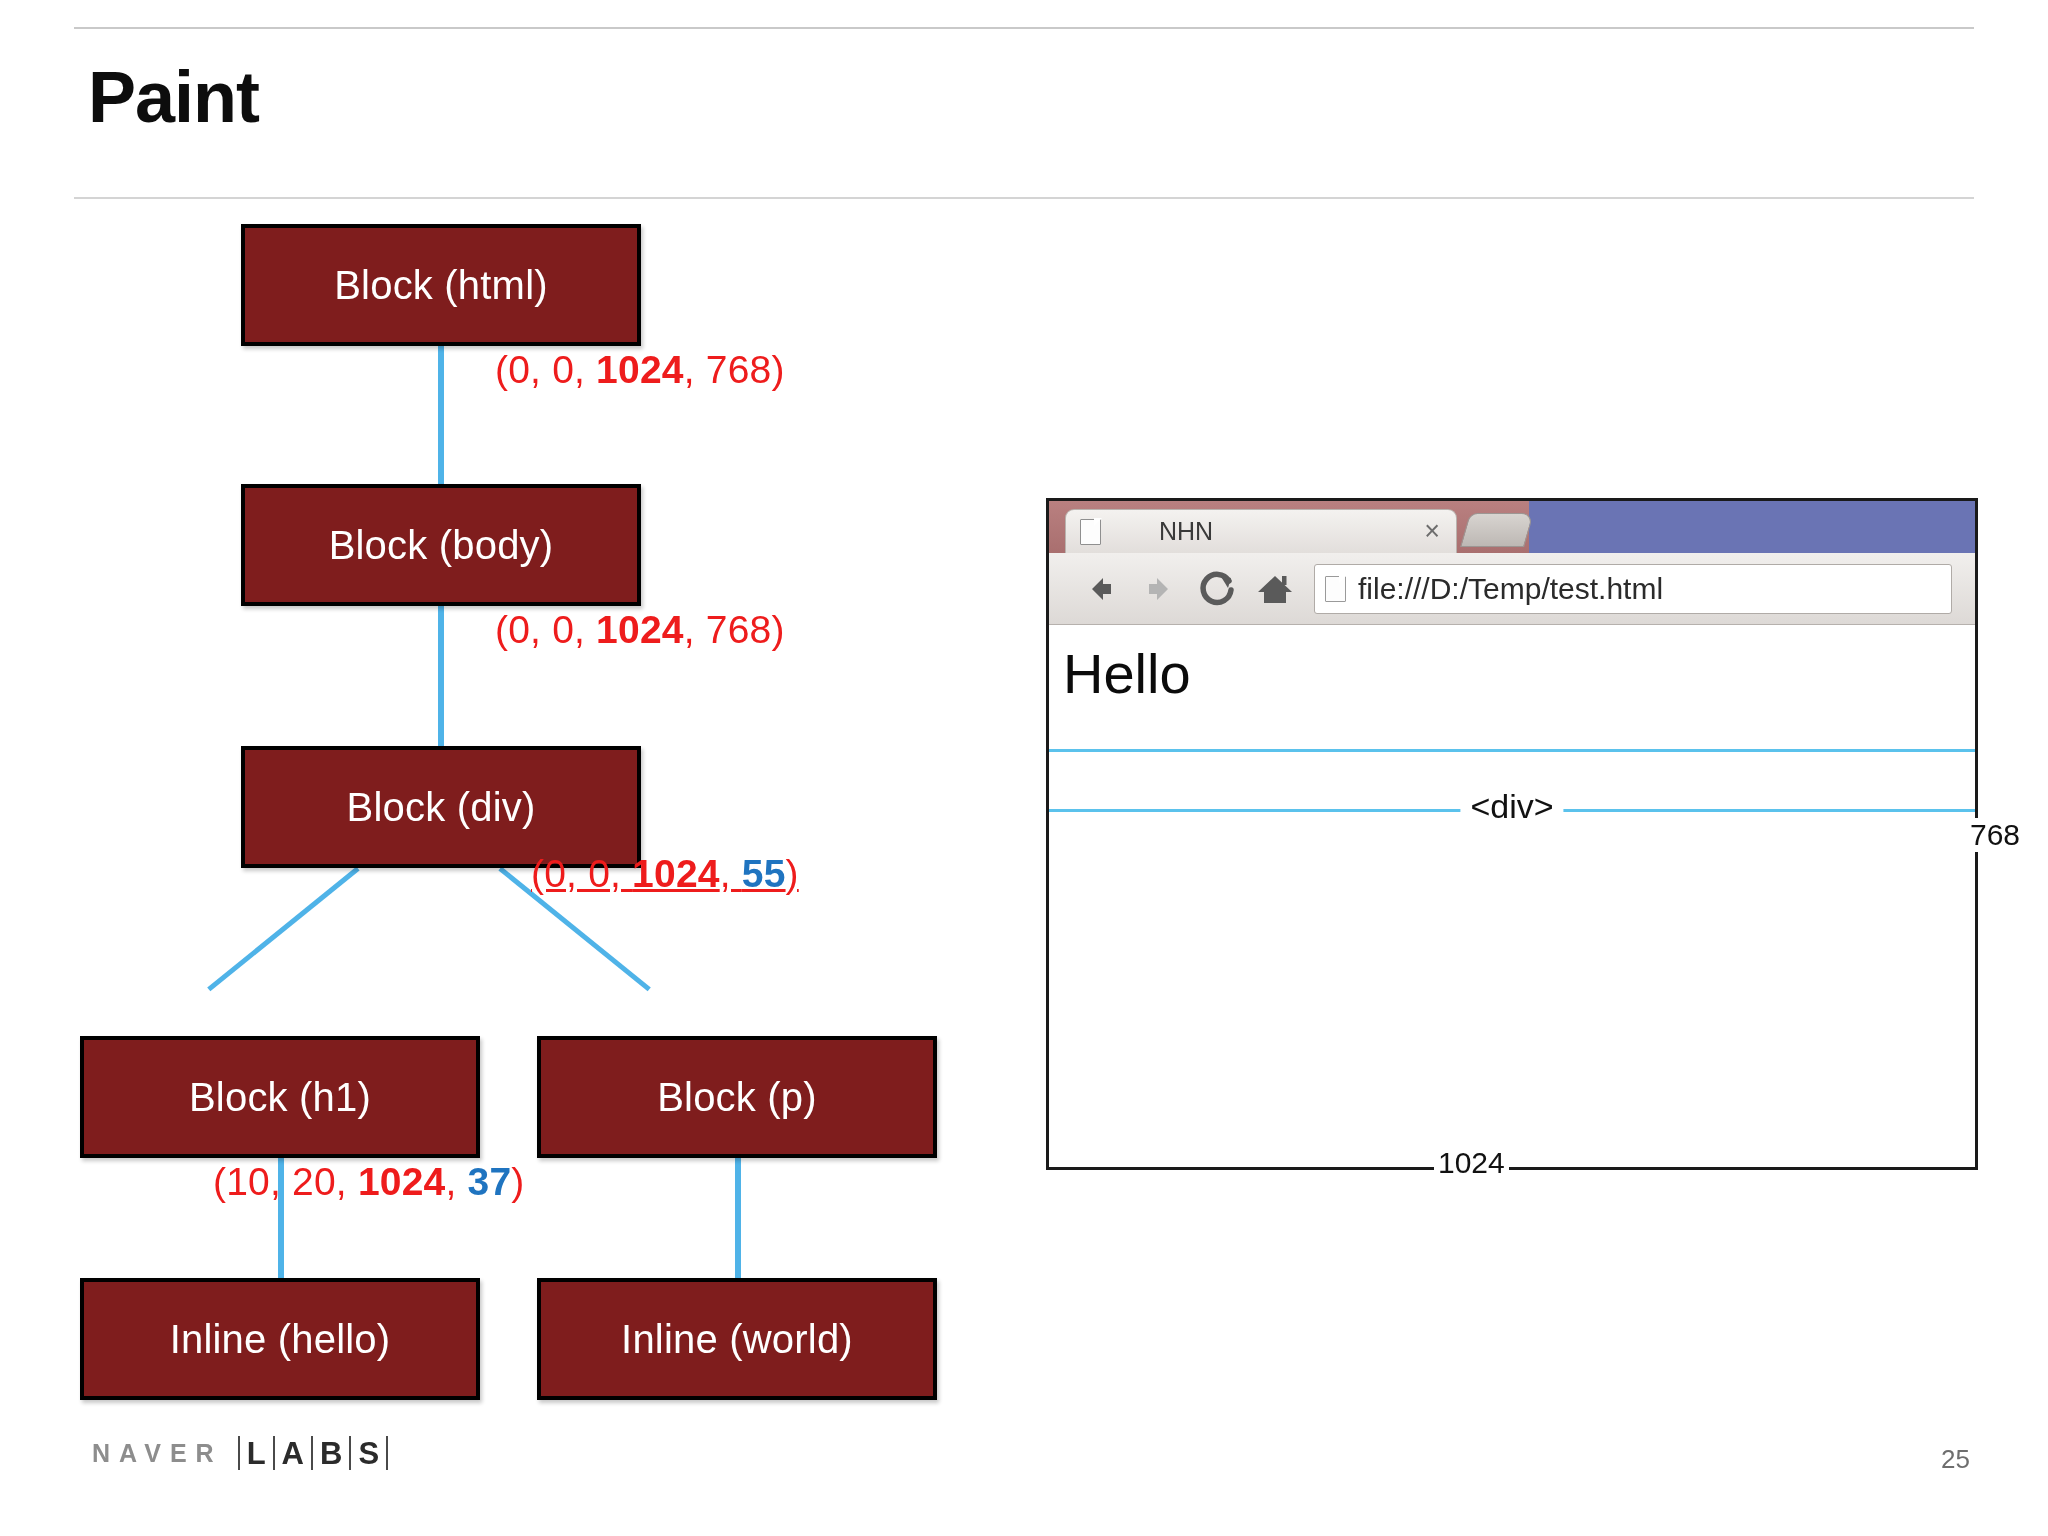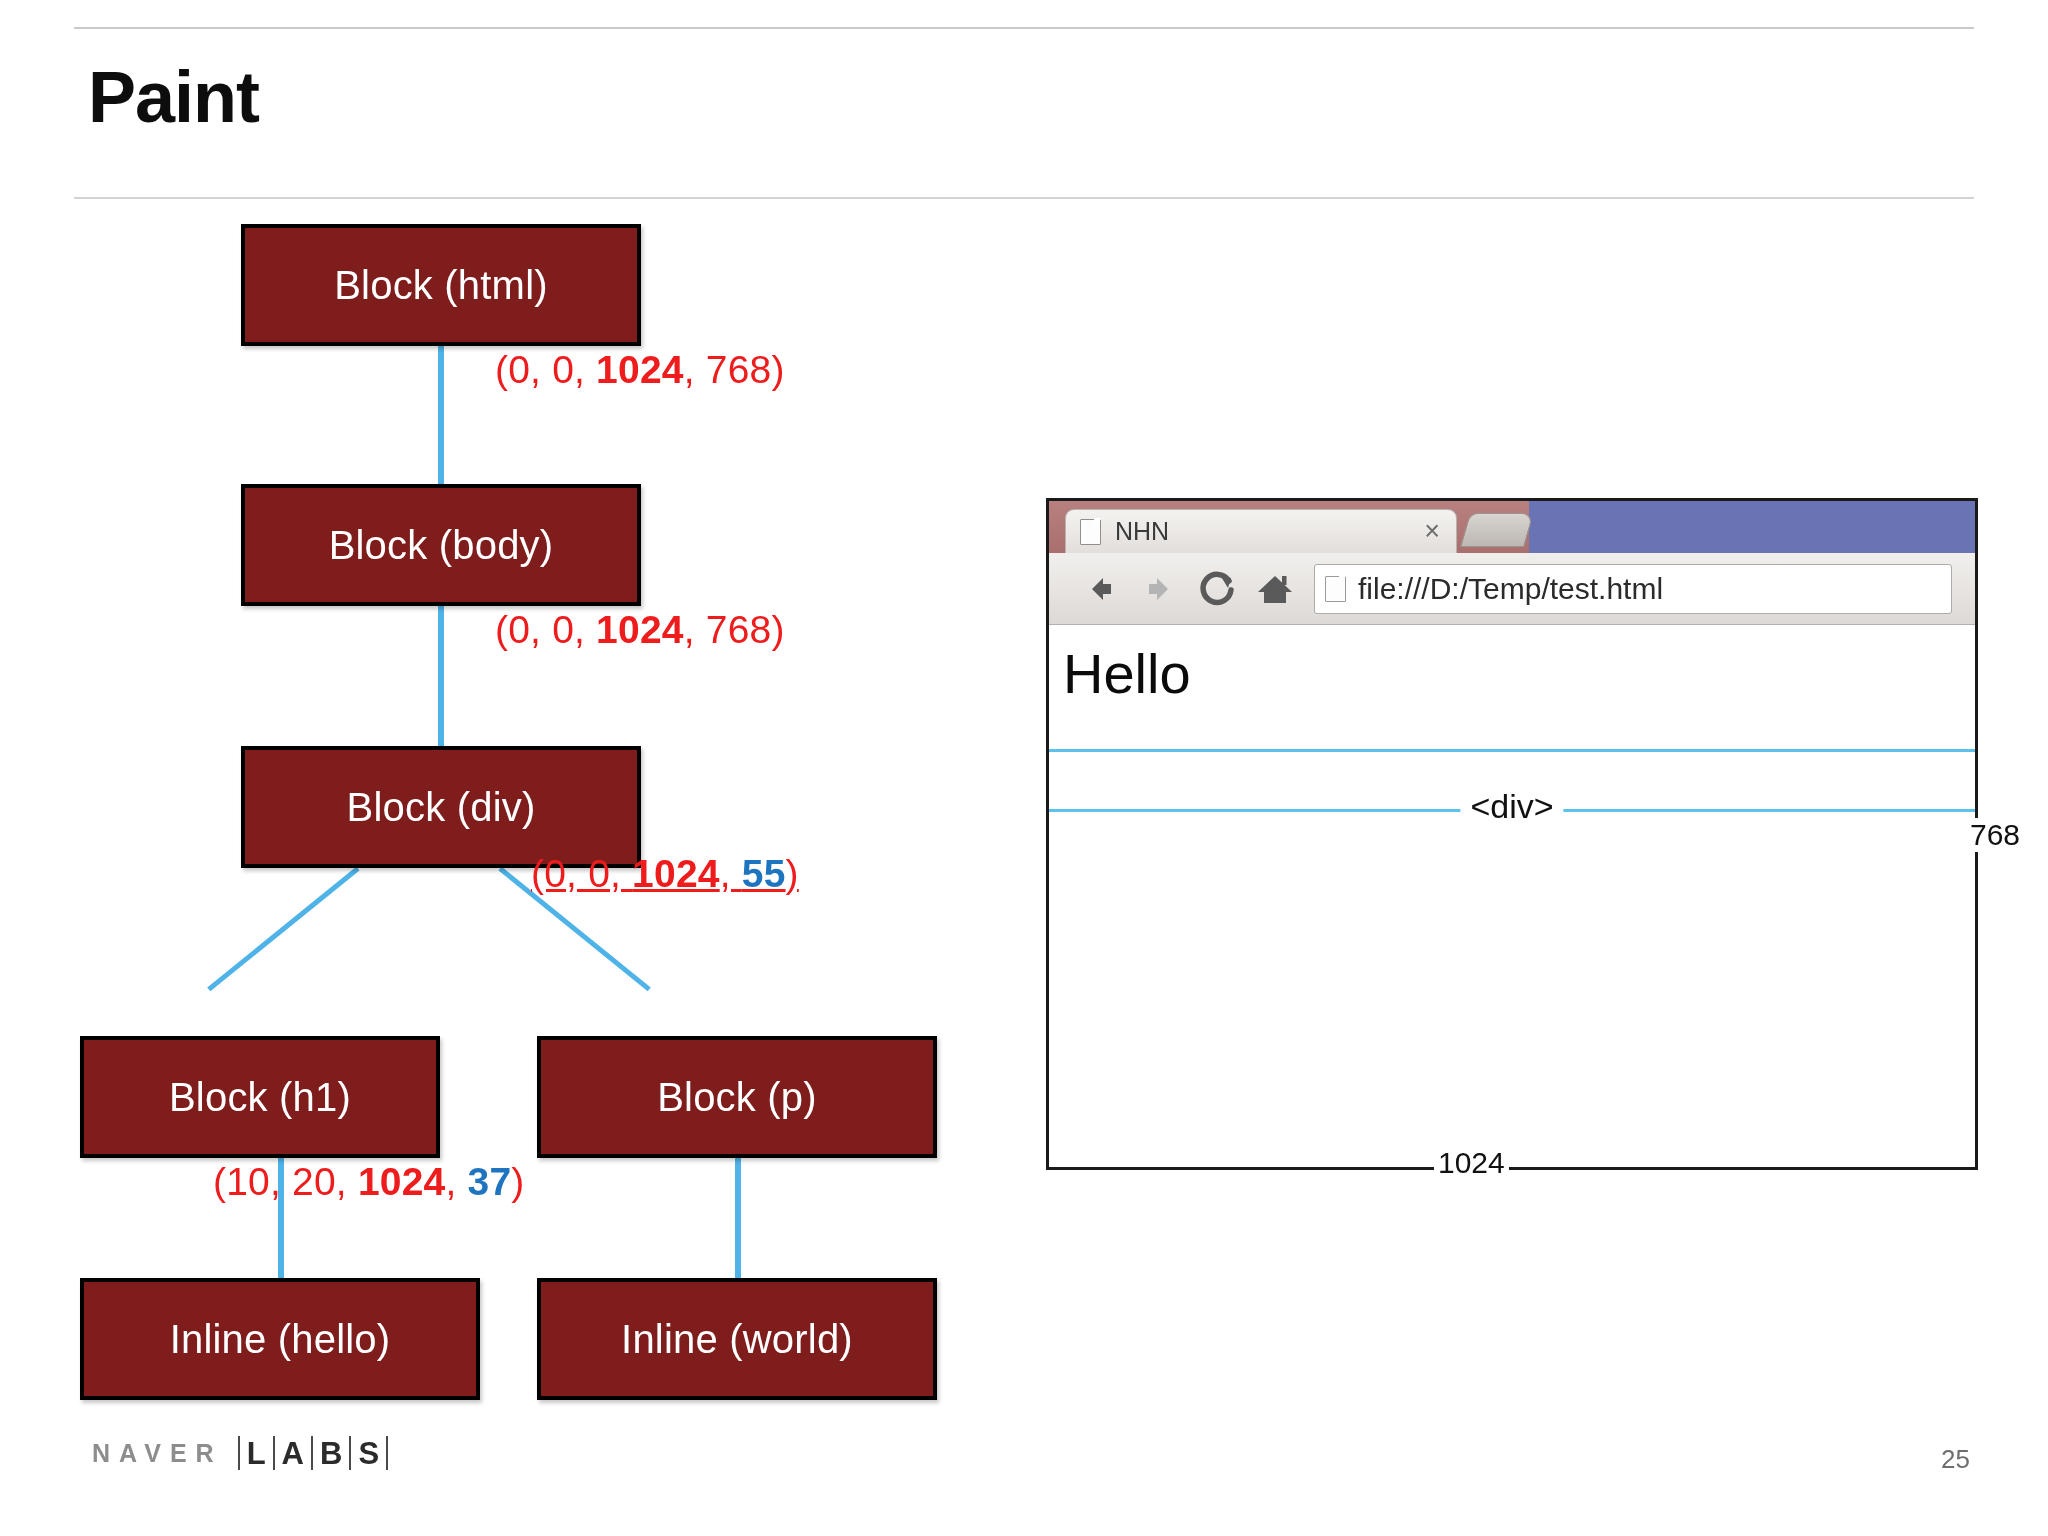--- a/index.html
+++ b/index.html
@@ -116,20 +116,21 @@
     width: 392px;
     height: 44px;
     background: linear-gradient(#f4f2f0, #e2dedb);
     border: 1px solid #b9b3ae;
     border-bottom: none;
     border-radius: 9px 9px 0 0;
     display: flex;
     align-items: center;
     box-sizing: border-box;
     padding: 0 10px 0 14px;
+    gap: 44px;
   }
   .br-tab-favicon {
     width: 19px;
     height: 24px;
     flex: 0 0 auto;
     position: relative;
     background: #fdfdfd;
     border: 1.5px solid #8f8f8f;
     border-radius: 1px;
   }
@@ -348,21 +349,21 @@
     </div>
 
     <div class="node" style="left:241px; top:484px; width:400px; height:122px;">
       <span>Block (body)</span>
     </div>
 
     <div class="node" style="left:241px; top:746px; width:400px; height:122px;">
       <span>Block (div)</span>
     </div>
 
-    <div class="node" style="left:80px; top:1036px; width:360px; height:122px;">
+    <div class="node" style="left:80px; top:1036px; width:400px; height:122px;">
       <span>Block (h1)</span>
     </div>
 
     <div class="node" style="left:537px; top:1036px; width:400px; height:122px;">
       <span>Block (p)</span>
     </div>
 
     <div class="node" style="left:80px; top:1278px; width:400px; height:122px;">
       <span>Inline (hello)</span>
     </div>

